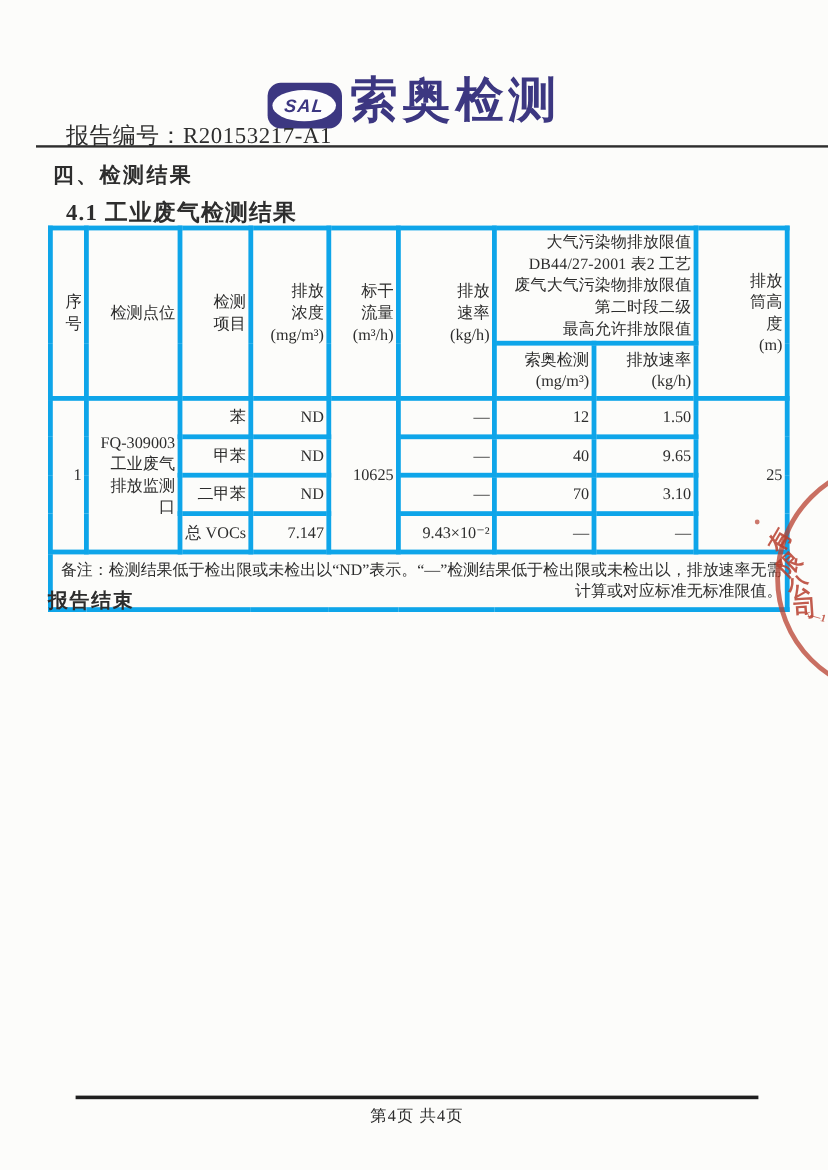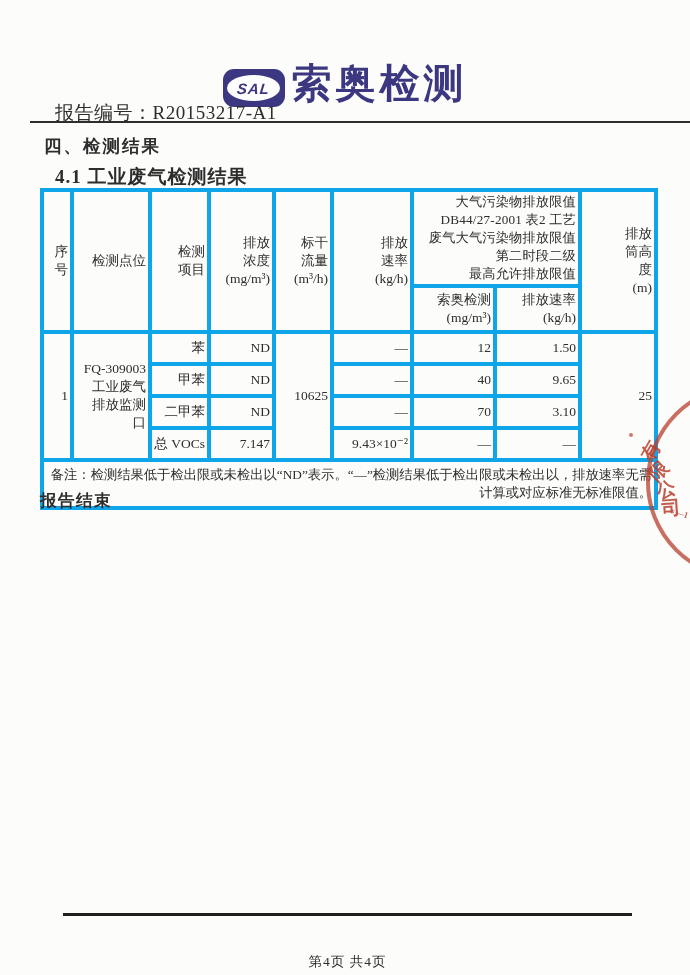--- a/index.html
+++ b/index.html
@@ -35,21 +35,21 @@
   .pre { white-space:pre-line; }
   tr.hdr-top td { height:90px; }
   tr.hdr-sub td { height:40px; }
   tr.data td { height:26px; }
   td.limit-group { line-height:1.4; font-size:13.2px; letter-spacing:.2px; }
   td.remark-cell { text-align:left; padding:5px 9px 7px 9px; line-height:1.65; font-size:13.3px; height:42px; vertical-align:top; }
 
   
   .report-end { position:absolute; top:490px; left:40px; font-size:16.5px; font-weight:bold; letter-spacing:1.5px; }
   .rule-bottom { position:absolute; top:913px; left:63px; width:569px; height:3px; background:#1f1f1f; }
-  .page-info { position:absolute; top:921px; left:63px; width:569px; text-align:center; font-size:13.5px; letter-spacing:1px;margin-top:32px; }
+  .page-info { position:absolute; top:921px; left:63px; width:569px; text-align:center; font-size:13.5px; letter-spacing:1px; }
 
   
   .stamp-circle { position:absolute; left:646px; top:384px; width:188px; height:188px;
     border:4px solid var(--stamp); border-radius:50%; opacity:.75; }
   .stamp-char { position:absolute; color:var(--stamp); font-weight:bold; font-size:19px;
     opacity:.85; font-family:"Liberation Sans","DejaVu Sans",sans-serif; width:20px; height:20px; line-height:20px; text-align:center; }
   .stamp-dot { position:absolute; left:629px; top:433px; width:4px; height:4px; border-radius:50%;
     background:var(--stamp); opacity:.7; }
   .stamp-mark { position:absolute; left:670px; top:508px; color:var(--stamp); font-size:9px;
     font-weight:bold; opacity:.8; transform:rotate(16deg); }

